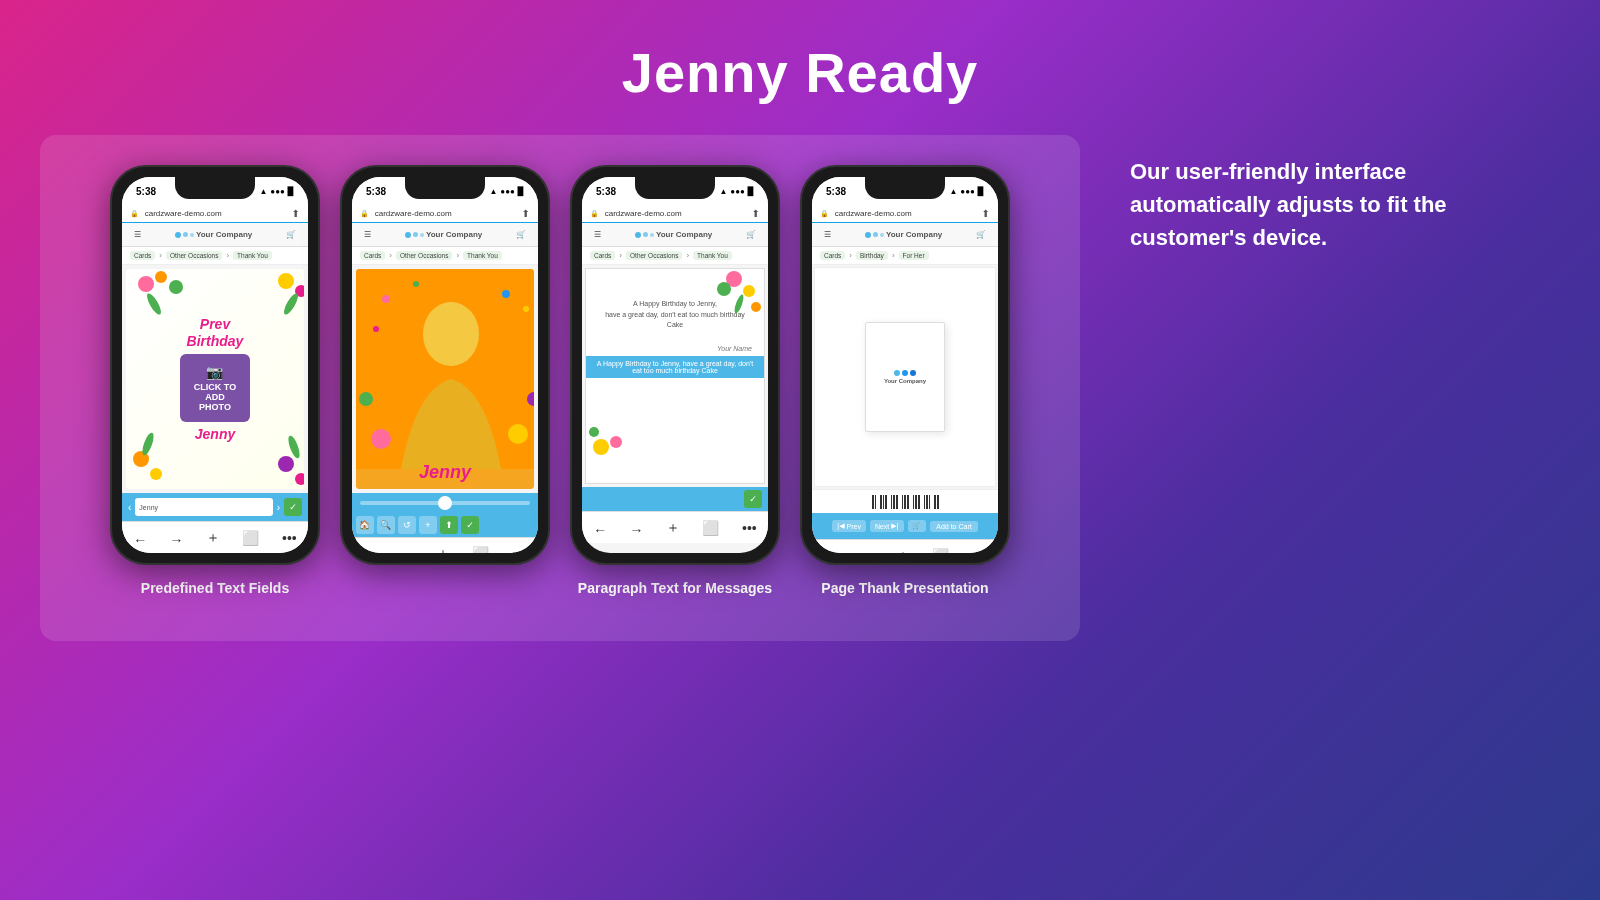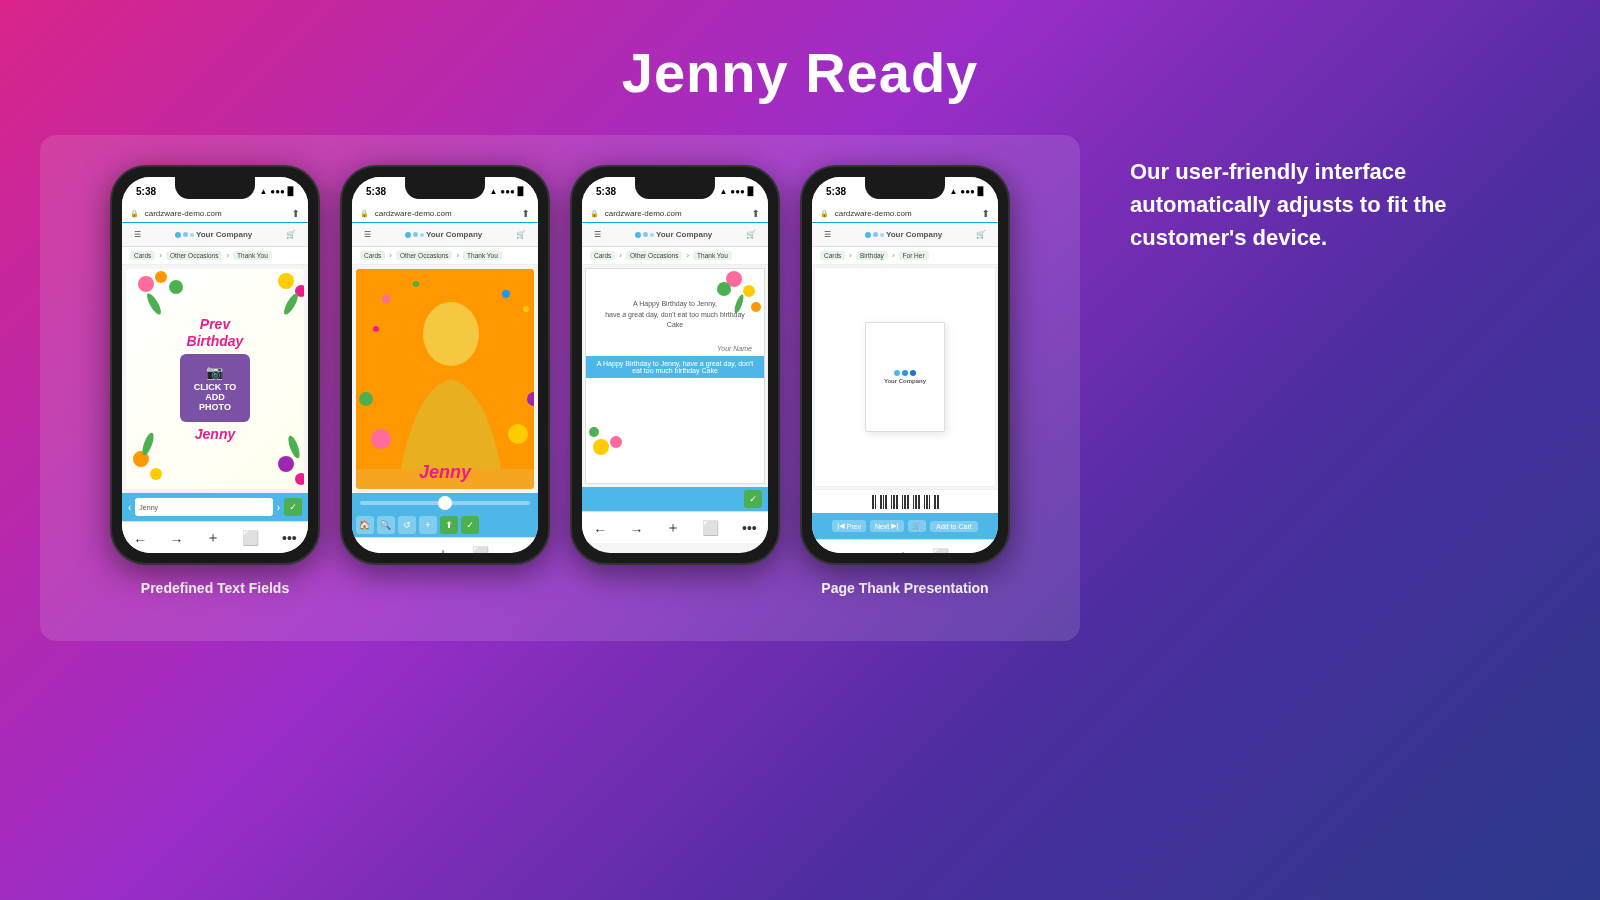--- a/index.html
+++ b/index.html
@@ -752,20 +752,21 @@
             </div>
             <div class="phone-bottom-bar">
               <span>←</span>
               <span>→</span>
               <span>＋</span>
               <span>⬜</span>
               <span>•••</span>
             </div>
           </div>
         </div>
+        <div class="phone-caption">Paragraph Text for Messages</div>
       </div>
 
       <div class="phone-wrapper">
         <div class="phone">
           <div class="phone-notch"></div>
           <div class="phone-screen">
             <div class="phone-status-bar">
               <span class="phone-status-time">5:38</span>
               <div class="phone-status-icons">
                 <span>▲</span>

